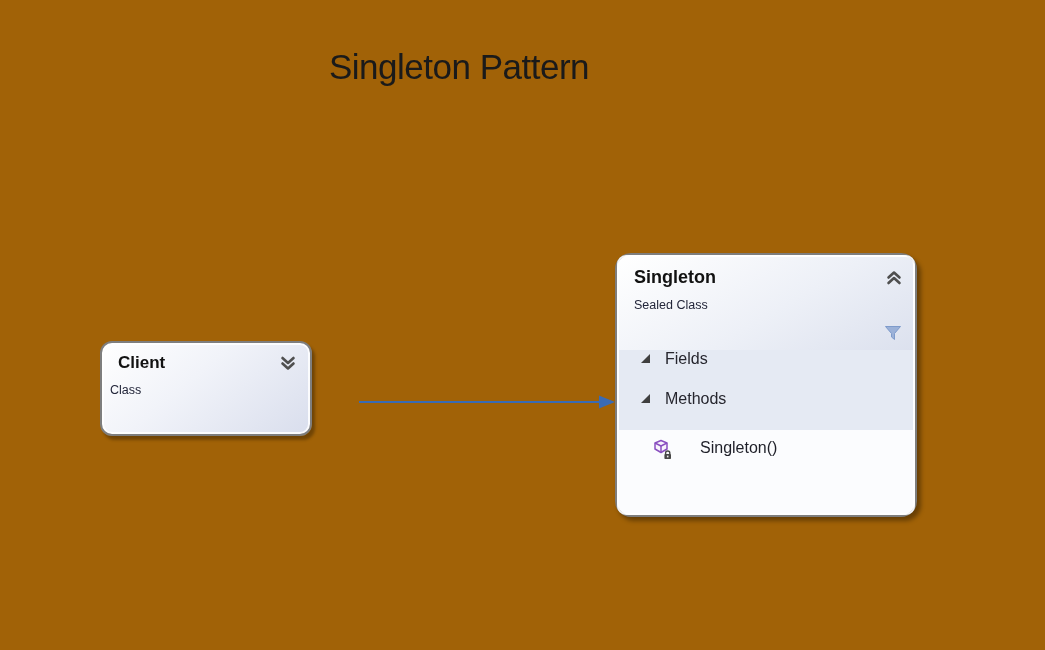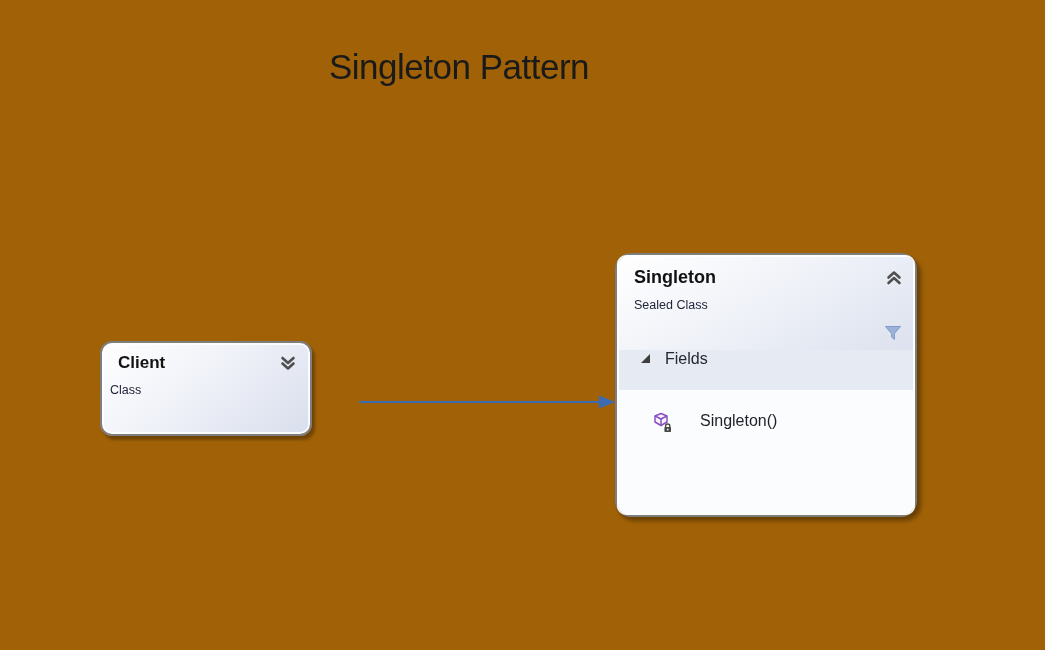--- a/index.html
+++ b/index.html
@@ -64,21 +64,21 @@
   .s-header .chevron-btn{right:9px;top:11px;}
   .filter-btn{position:absolute;right:10px;top:66px;width:20px;height:20px;cursor:pointer;}
   .section-row{
     height:40px;flex:0 0 auto;display:flex;
     background:var(--section-row-bg);cursor:pointer;
   }
   .member-row{
     height:41px;flex:0 0 auto;display:flex;align-items:center;
     background:var(--member-row-bg);
   }
-  .member-row.last{flex:1 1 auto;align-items:flex-start;padding-top:22px;}
+  .member-row.last{flex:1 1 auto;align-items:flex-start;padding-top:9px;}
   .expander{margin-left:21px;width:11px;height:11px;flex:0 0 auto;}
   .section-label{margin-left:14px;font-size:16px;color:#26262e;}
   .member-icon{margin-left:34px;width:20px;height:20px;flex:0 0 auto;}
   .member-label{margin-left:27px;font-size:16px;color:var(--member-text);}
   
   .arrow{position:absolute;left:356px;top:391px;}
   .arrow line{stroke:var(--arrow);stroke-width:2;}
   .arrow polygon{fill:var(--arrow);}
   
   .chevron-svg path{stroke:var(--chevron-gray);stroke-width:2.6;fill:none;stroke-linecap:round;stroke-linejoin:round;}
@@ -130,20 +130,28 @@
       <div class="section-row">
         <span class="expander">
           <svg class="expander-svg" width="11" height="11" viewBox="0 0 11 11">
             <polygon points="1,10 10,10 10,1"></polygon>
           </svg>
         </span>
         <span class="section-label">Fields</span>
       </div>
 
 
+      <div class="section-row">
+        <span class="expander">
+          <svg class="expander-svg" width="11" height="11" viewBox="0 0 11 11">
+            <polygon points="1,10 10,10 10,1"></polygon>
+          </svg>
+        </span>
+        <span class="section-label">Methods</span>
+      </div>
 
       <div class="member-row last">
         <span class="member-icon">
           <svg width="22" height="22" viewBox="0 0 22 22">
             <g stroke="#8a50c0" stroke-width="1.5" fill="#f8f4fc" stroke-linejoin="round">
               <polygon points="8,1.5 14,4 14,10 8,13.5 2,10 2,4"></polygon>
               <polyline points="2,4 8,7 14,4" fill="none"></polyline>
               <line x1="8" y1="7" x2="8" y2="13.5"></line>
             </g>
             <path d="M12.6 15.2 v-1.1 a2.1 2.1 0 0 1 4.2 0 v1.1" stroke="#474747" stroke-width="1.4" fill="none"></path>

